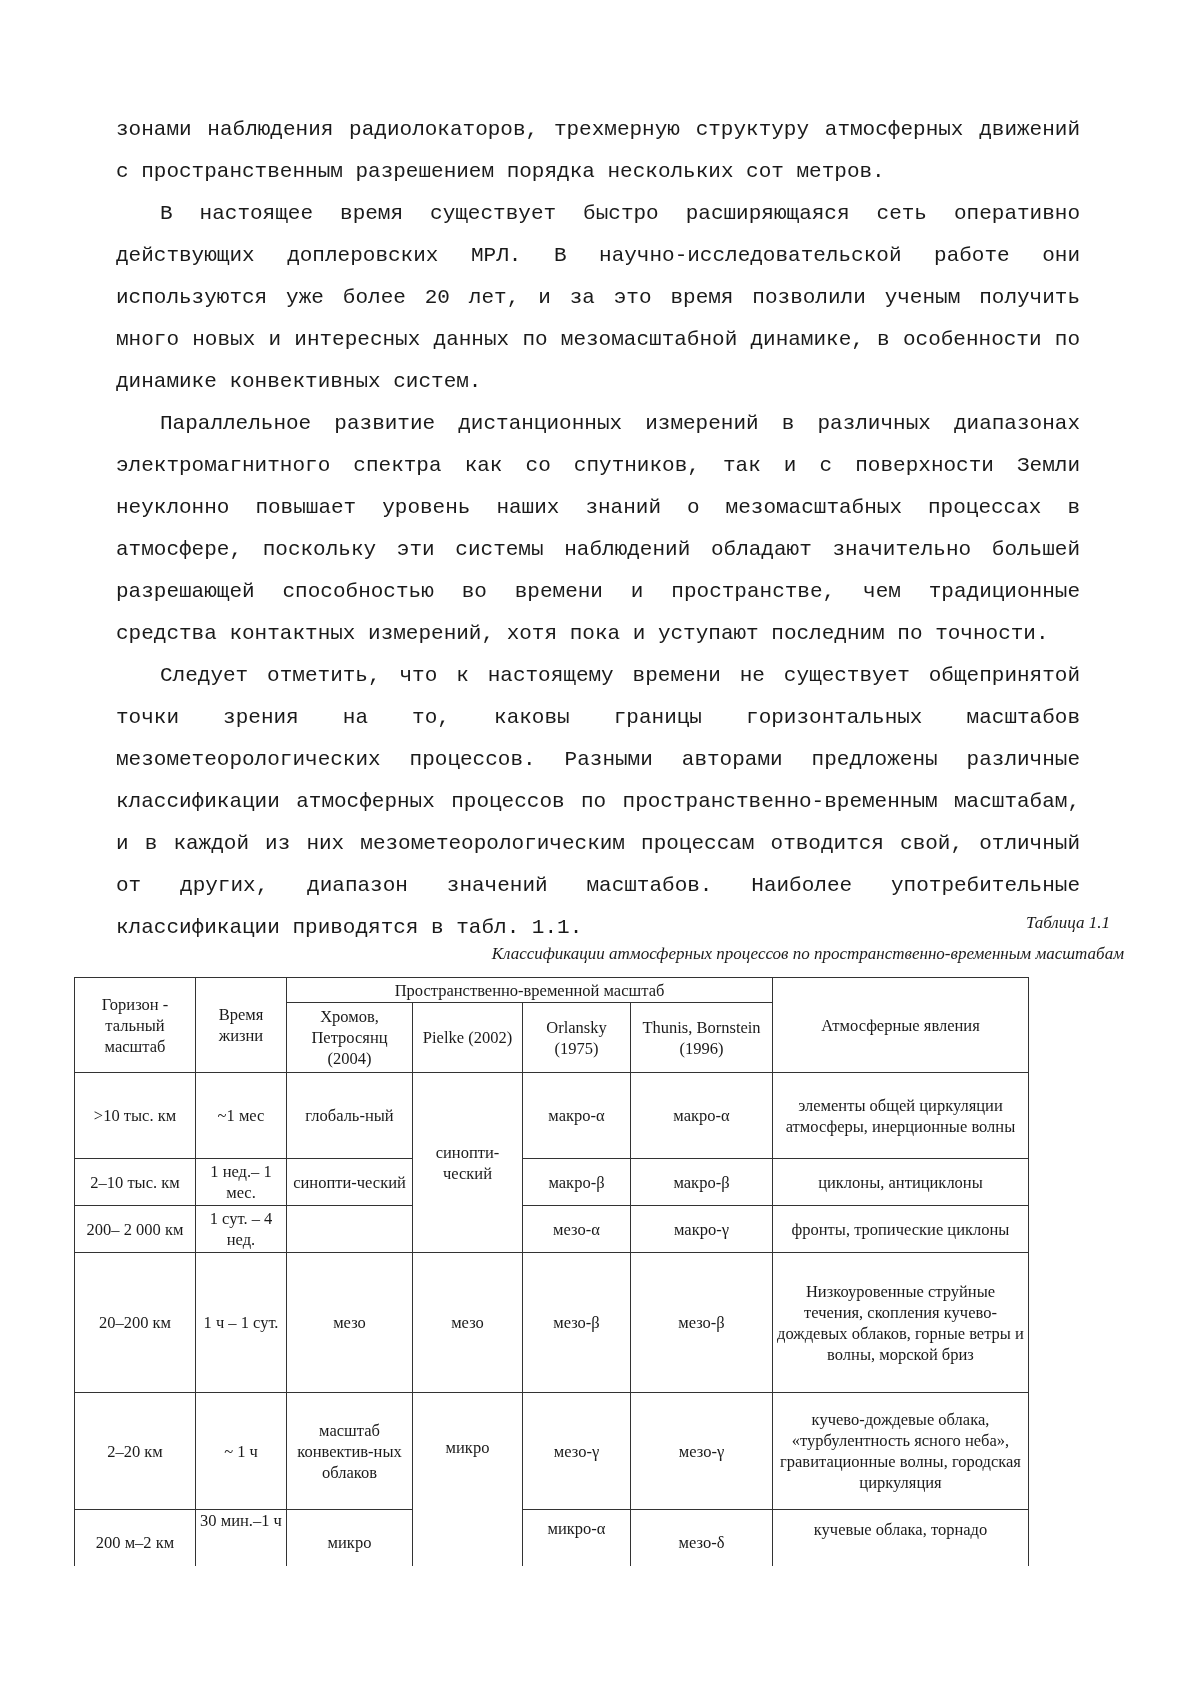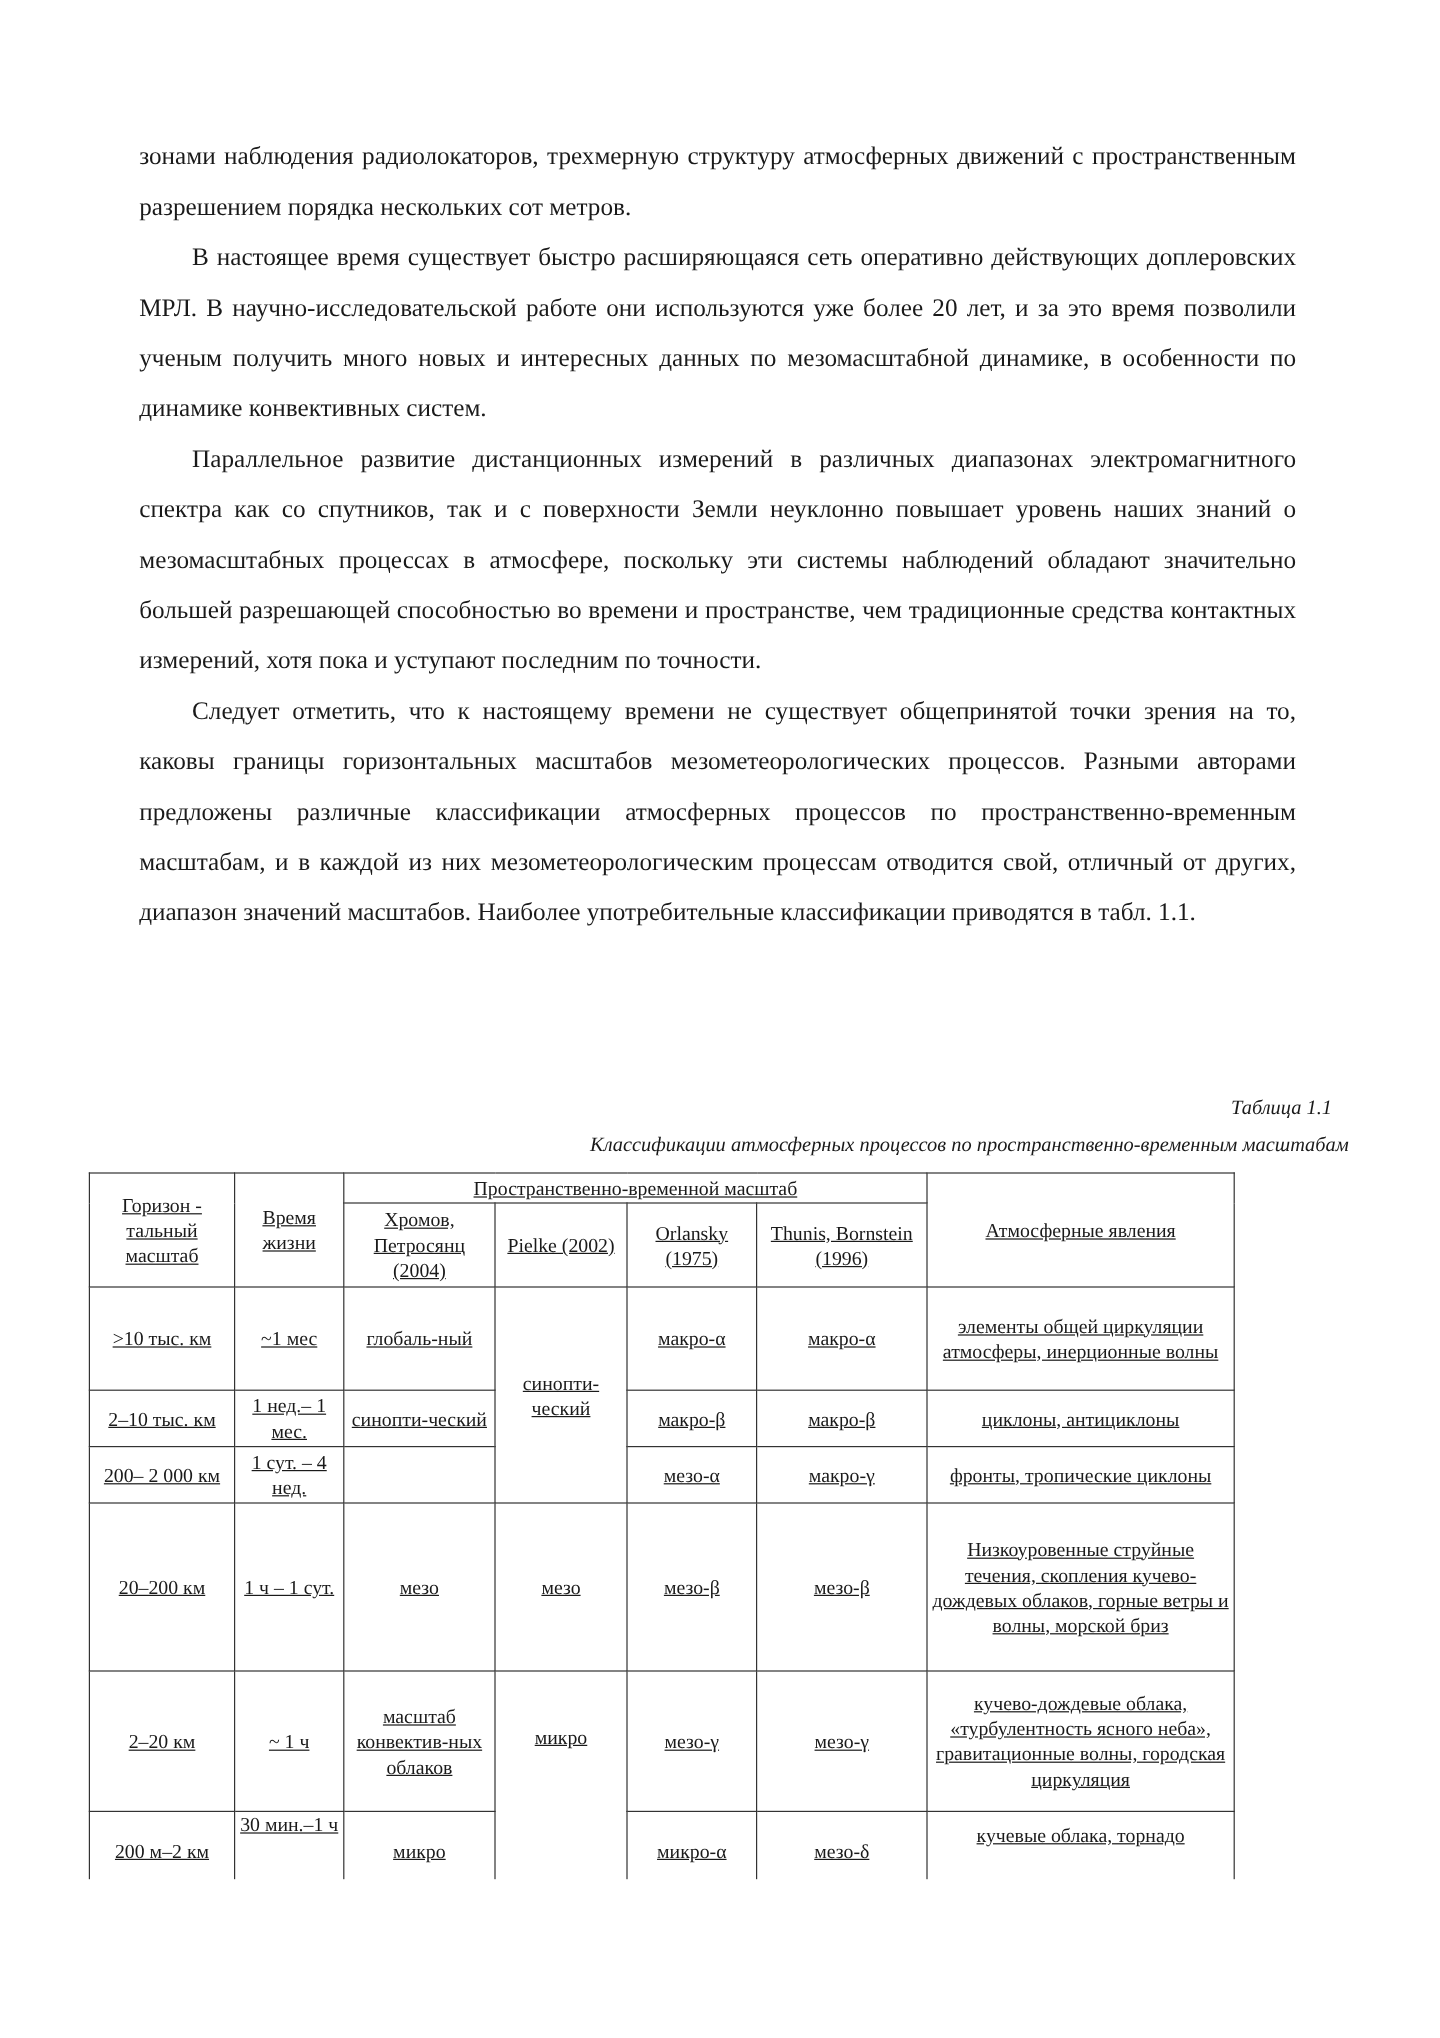--- a/index.html
+++ b/index.html
@@ -5,36 +5,35 @@
     html, body { margin: 0; padding: 0; background: #ffffff; }
     body {
       width: 1200px; height: 1698px; position: relative; overflow: hidden;
       font-family: "Liberation Serif", "DejaVu Serif", serif;
       color: #1a1a1a;
     }
     .page-text {
       position: absolute; left: 116px; top: 109px; width: 964px;
       font-size: 21px; line-height: 42px;
     }
-    .para { margin: 0; text-align: justify; text-indent: 44px; }
+    .para { margin: 0; text-align: justify; text-indent: 44px; font-family: Liberation Mono, monospace; }
     .para.cont { text-indent: 0; }
     .table-label {
       position: absolute; right: 90px; top: 912px;
       font-size: 17px; line-height: 22px; font-style: italic;
     }
     .table-title {
       position: absolute; right: 76px; top: 943px;
       font-size: 17px; line-height: 22px; font-style: italic;
     }
     table.grid {
       position: absolute; left: 74px; top: 977px;
       border-collapse: collapse;
       font-size: 16.5px; line-height: 21px;
       table-layout: fixed;
-      text-decoration: underline;
     }
     table.grid td, table.grid th {
       border: 1.3px solid #333;
       text-align: center; vertical-align: middle;
       padding: 0 3px; font-weight: normal;
     }
     table.grid tr.last td { border-bottom: none; }
     .cut { position: absolute; left: 0; top: 1566px; width: 1200px; height: 140px; background: #fff; }
   </style>
 </head>
@@ -113,19 +112,19 @@
     <td>масштаб конвектив-ных облаков</td>
     <td rowspan="2" style="vertical-align:top;padding-top:44px;border-bottom:none;">микро</td>
     <td>мезо-γ</td>
     <td>мезо-γ</td>
     <td>кучево-дождевые облака, «турбулентность ясного неба», гравитационные волны, городская циркуляция</td>
   </tr>
   <tr class="last" style="height:80px">
     <td style="vertical-align:top;padding-top:22px;">200 м–2 км</td>
     <td style="vertical-align:top;">30 мин.–1 ч</td>
     <td style="vertical-align:top;padding-top:22px;">микро</td>
-    <td style="vertical-align:top;padding-top:22px;">микро-α</td>
+    <td style="vertical-align:top;padding-top:8px;">микро-α</td>
     <td style="vertical-align:top;padding-top:22px;">мезо-δ</td>
     <td style="vertical-align:top;padding-top:9px;">кучевые облака, торнадо</td>
   </tr>
 </tbody>
   </table>
 <div class="cut"></div>
 
 </body></html>

